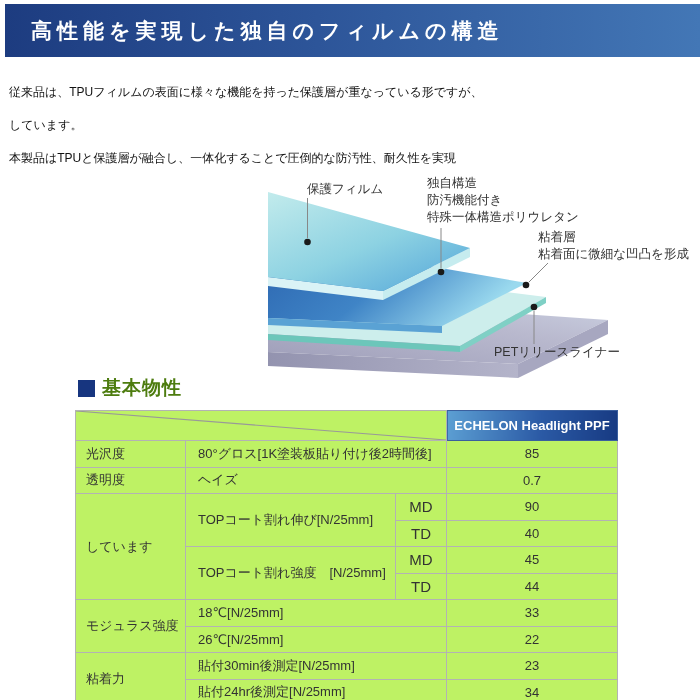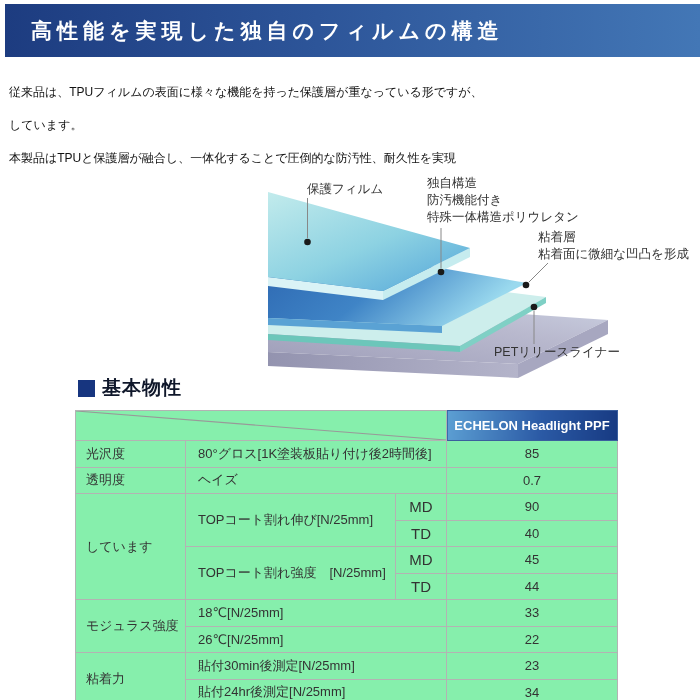--- a/index.html
+++ b/index.html
@@ -23,30 +23,30 @@
     position:absolute;left:9px;top:76px;width:690px;
     font-size:12px;line-height:33px;color:#111;
   }
   .intro span{display:block;}
   
   .diagram{position:absolute;left:0;top:0;width:700px;height:380px;}
   .diagram text{font-family:"Liberation Sans","DejaVu Sans",sans-serif;font-size:12.5px;fill:#333;}
   
   .section-title{position:absolute;left:78px;top:375px;display:flex;align-items:center;}
   .section-title .sq{width:17px;height:17px;background:#17357f;margin-right:7px;}
-  .section-title .txt{font-size:19px;font-weight:bold;color:#0f172a;letter-spacing:1px;}
+  .section-title .txt{font-size:19px;font-weight:bold;color:#4d7c0f;letter-spacing:1px;}
   
   table.props{
     position:absolute;left:75px;top:410px;width:542px;
     border-collapse:collapse;table-layout:fixed;
     font-size:13px;color:#333;
   }
   table.props td{
     border:1px solid #b3b3b3;height:25.5px;padding:0 0 0 12px;
-    vertical-align:middle;background:#86efac;
+    vertical-align:middle;background:#bef264;
   }
   table.props{border:1px solid #999;}
   table.props td.cat{padding-left:10px;}
   table.props td.val{text-align:center;padding:0;}
   table.props td.sub{text-align:center;padding:0;font-size:15px;}
   table.props td.diag-cell{position:relative;padding:0;}
   table.props td.diag-cell svg{position:absolute;left:0;top:0;width:100%;height:100%;display:block;}
   table.props td.product-head{
     background:linear-gradient(95deg,#5c9fd3 0%,#2b5aa5 55%,#173a82 100%);
     color:#fff;font-weight:bold;text-align:center;padding:0;font-size:13px;

